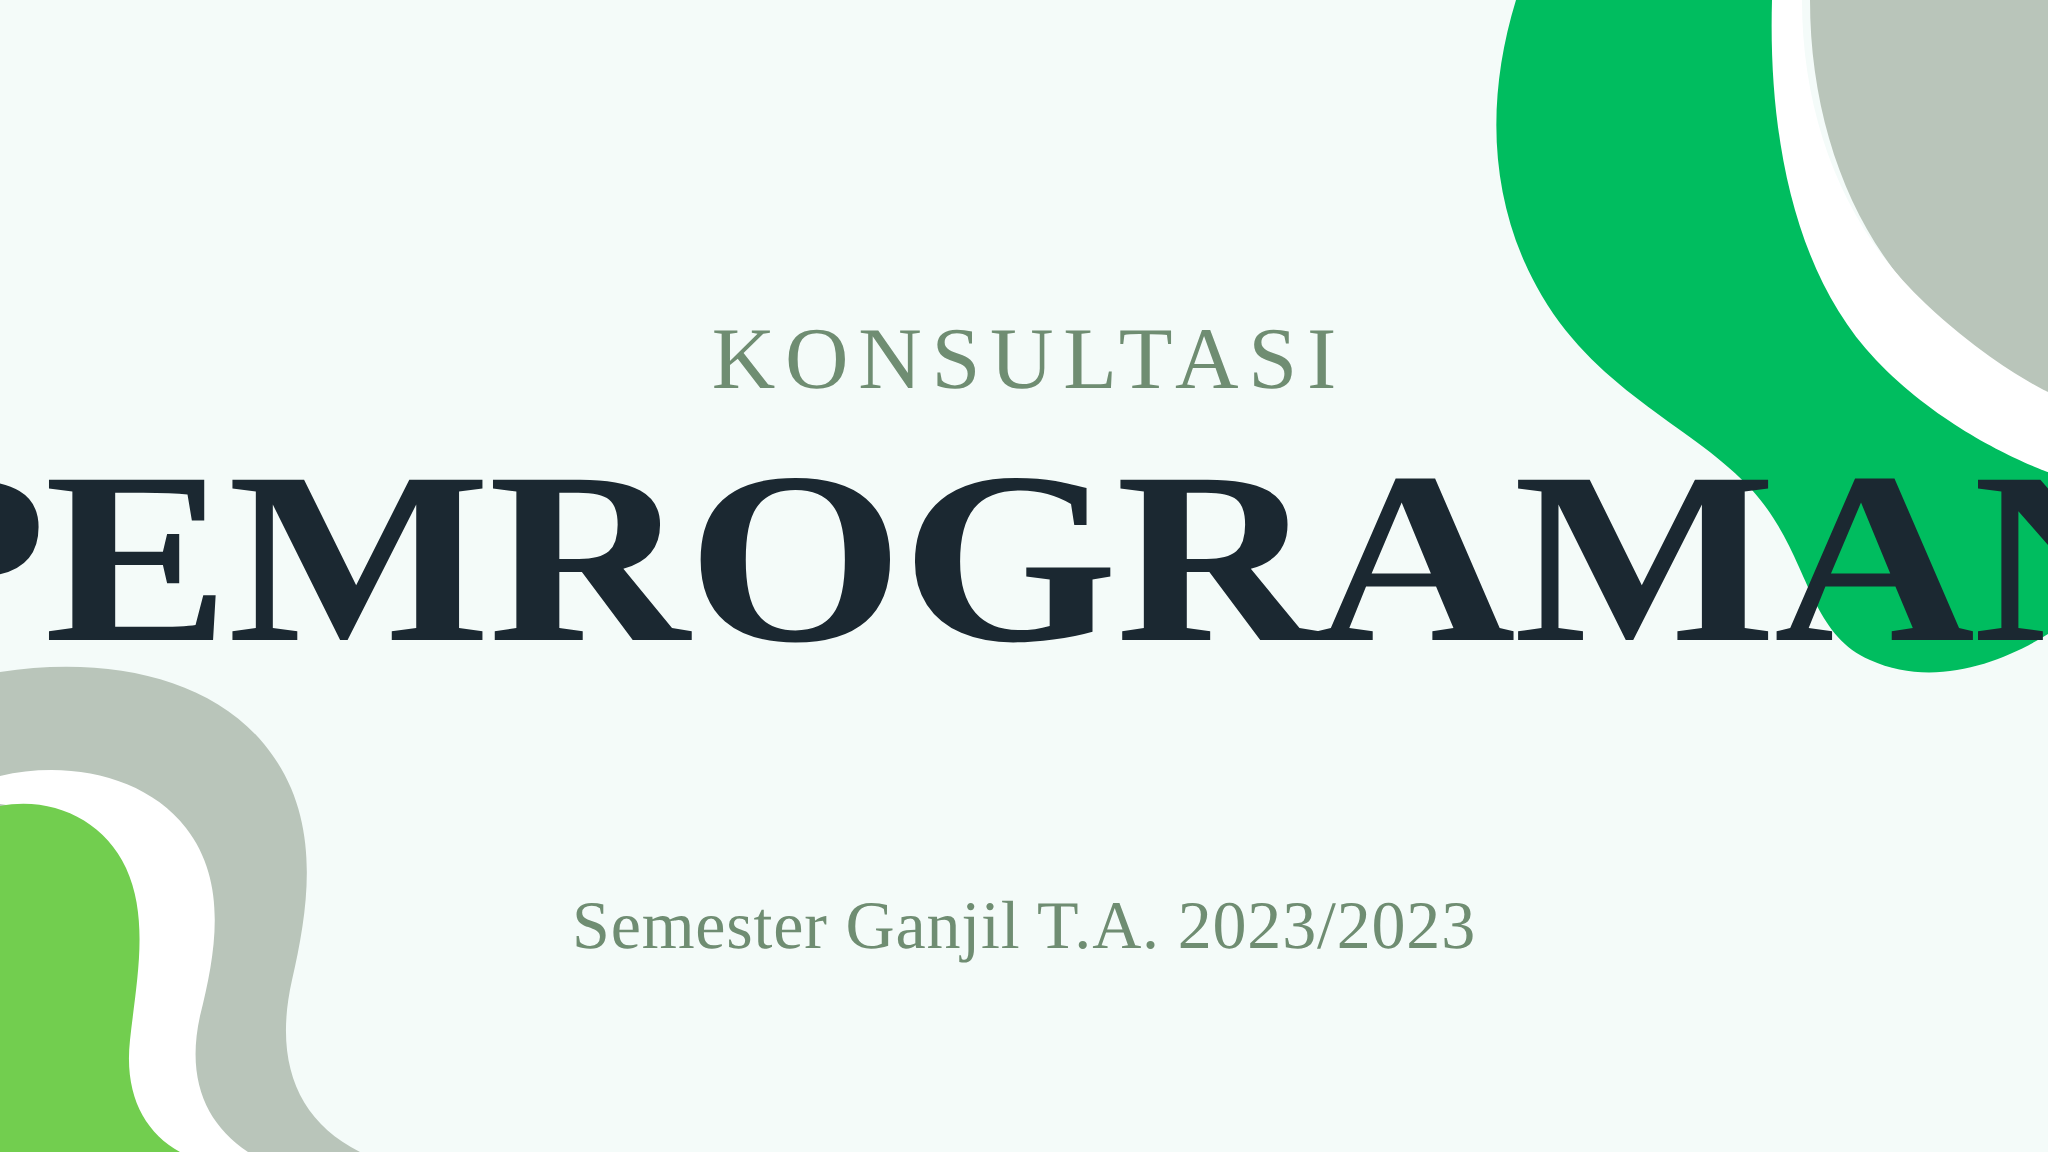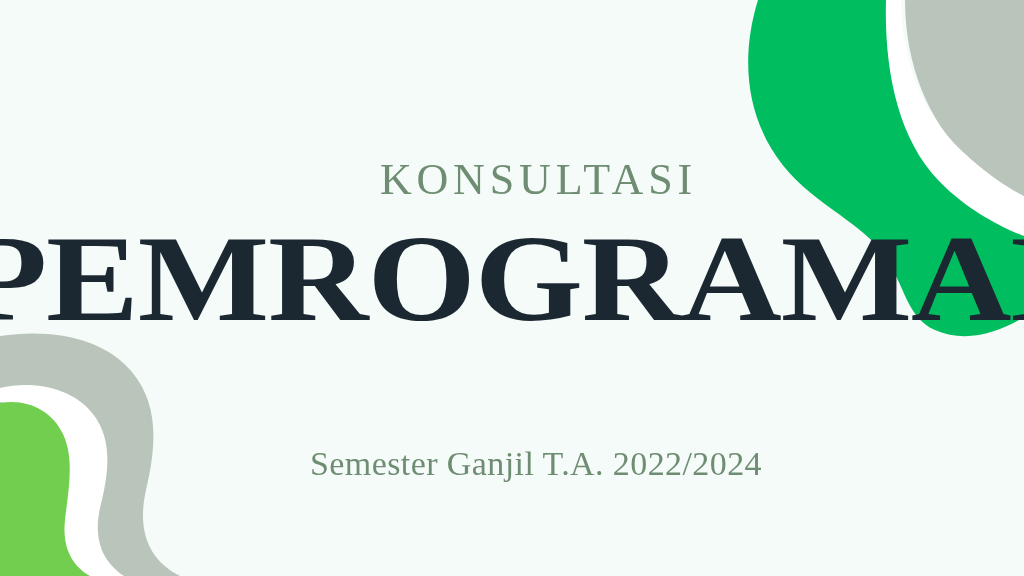--- a/index.html
+++ b/index.html
@@ -34,21 +34,20 @@
   .decor-layer svg { display:block; width:1024px; height:576px; }
 
   
   .content {
     position:absolute;
     inset:0;
     z-index:5;
     display:flex;
     flex-direction:column;
     align-items:center;
-    margin-left:24px;
   }
 
   .eyebrow {
     position:absolute;
     top:158px;
     left:0;
     width:1024px;
     text-align:center;
     font-family:"Liberation Serif", serif;
     font-size:44px;
@@ -143,16 +142,16 @@
                L 0 576 Z" fill="#72ce4f"></path>
 
     </svg>
   </div>
 
   <div class="content">
     <div class="eyebrow">KONSULTASI</div>
 
     <div class="headline">PEMROGRAMAN</div>
 
-    <div class="subtitle">Semester Ganjil T.A. 2022/2024</div>
+    <div class="subtitle">Semester Ganjil T.A. 2023/2023</div>
   </div>
 
 </div>
 
 </body></html>

